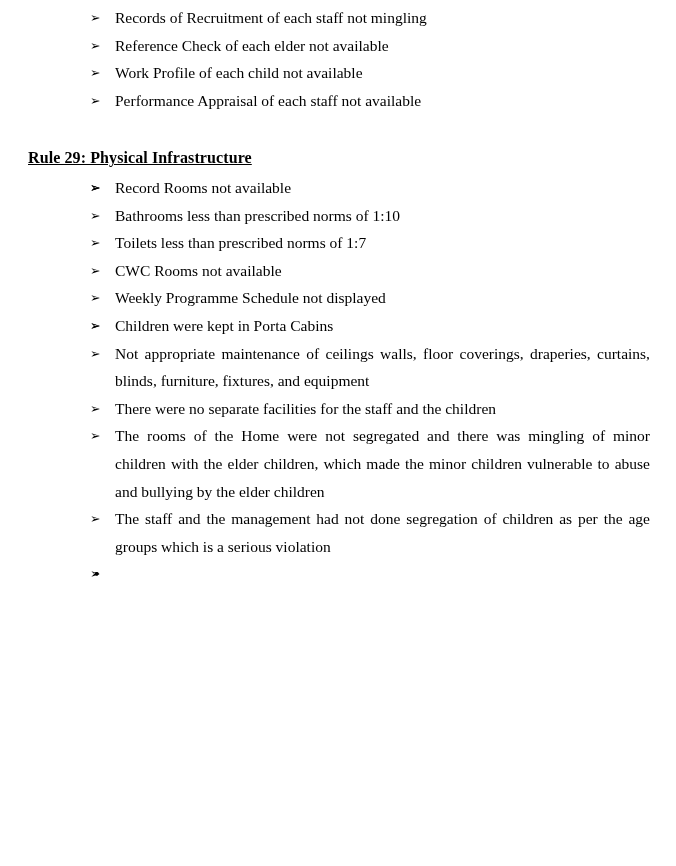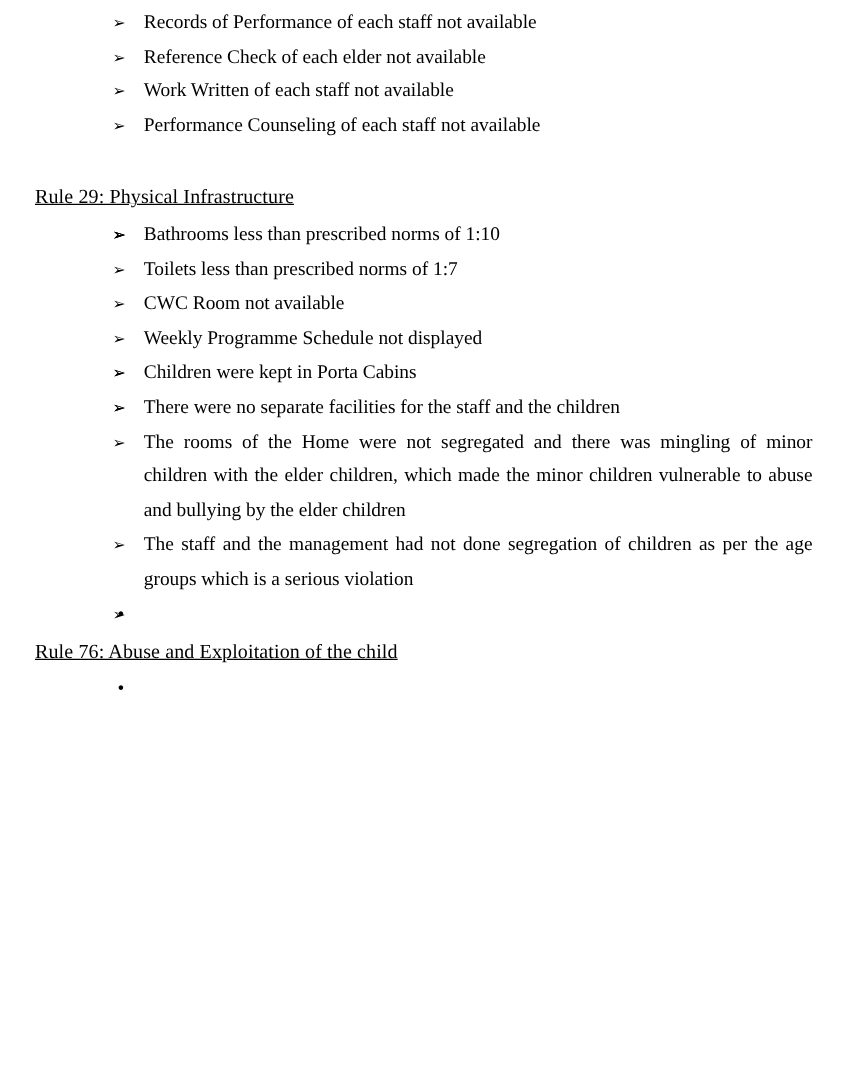--- a/index.html
+++ b/index.html
@@ -14,21 +14,21 @@
     font-family: "Liberation Serif", serif;
     color: #000000;
   }
   .doc {
     padding: 4px 26px 0 28px;
     box-sizing: border-box;
     width: 676px;
   }
   .section-heading {
     font-size: 16px;
-    font-weight: normal;
+    font-weight: bold;
     text-decoration: underline;
     line-height: 27.6px;
     margin: 30px 0 2px 0;
     letter-spacing: 0.1px;
   }
   ul.bullet-list {
     list-style: none;
     margin: 0;
     padding: 0;
   }
@@ -54,53 +54,52 @@
     font-size: 15.5px;
   }
 </style>
 </head>
 <body>
 
 <div class="doc">
 
   <section>
     <ul class="bullet-list">
-        <li><span class="bullet arrow">➢</span><span>Records of Performance of each staff not available</span></li>
+        <li><span class="bullet arrow">➢</span><span>Records of Recruitment of each staff not mingling</span></li>
         <li><span class="bullet arrow">➢</span><span>Reference Check of each elder not available</span></li>
-        <li><span class="bullet arrow">➢</span><span>Work Written of each staff not available</span></li>
-        <li><span class="bullet arrow">➢</span><span>Performance Counseling of each staff not available</span></li>
+        <li><span class="bullet arrow">➢</span><span>Work Profile of each child not available</span></li>
+        <li><span class="bullet arrow">➢</span><span>Performance Appraisal of each staff not available</span></li>
       </ul>
   </section>
 
   <section>
     <h2 class="section-heading">Rule 29: Physical Infrastructure</h2>
     <ul class="bullet-list">
         <li><span class="bullet arrow">➢</span></li>
         <li><span class="bullet arrow">➢</span></li>
-        <li><span class="bullet arrow">➢</span></li>
+        <li><span class="bullet arrow">➢</span><span>Record Rooms not available</span></li>
         <li><span class="bullet arrow">➢</span><span>Bathrooms less than prescribed norms of 1:10</span></li>
         <li><span class="bullet arrow">➢</span><span>Toilets less than prescribed norms of 1:7</span></li>
-        <li><span class="bullet arrow">➢</span><span>CWC Room not available</span></li>
+        <li><span class="bullet arrow">➢</span><span>CWC Rooms not available</span></li>
         <li><span class="bullet arrow">➢</span><span>Weekly Programme Schedule not displayed</span></li>
         <li><span class="bullet arrow">➢</span></li>
         <li><span class="bullet arrow">➢</span><span>Children were kept in Porta Cabins</span></li>
-        <li><span class="bullet arrow">➢</span></li>
+        <li><span class="bullet arrow">➢</span><span>Not appropriate maintenance of ceilings walls, floor coverings, draperies, curtains, blinds, furniture, fixtures, and equipment</span></li>
         <li><span class="bullet arrow">➢</span><span>There were no separate facilities for the staff and the children</span></li>
         <li><span class="bullet arrow">➢</span><span>The rooms of the Home were not segregated and there was mingling of minor children with the elder children, which made the minor children vulnerable to abuse and bullying by the elder children</span></li>
         <li><span class="bullet arrow">➢</span><span>The staff and the management had not done segregation of children as per the age groups which is a serious violation</span></li>
         <li><span class="bullet arrow">➢</span></li>
       </ul>
   </section>
 
   <section>
     <ul class="bullet-list">
         <li><span class="bullet dot">•</span></li>
       </ul>
   </section>
 
   <section>
-    <h2 class="section-heading">Rule 76: Abuse and Exploitation of the child</h2>
     <ul class="bullet-list">
         <li><span class="bullet dot">•</span></li>
       </ul>
   </section>
 
 </div>
 
 </body></html>

